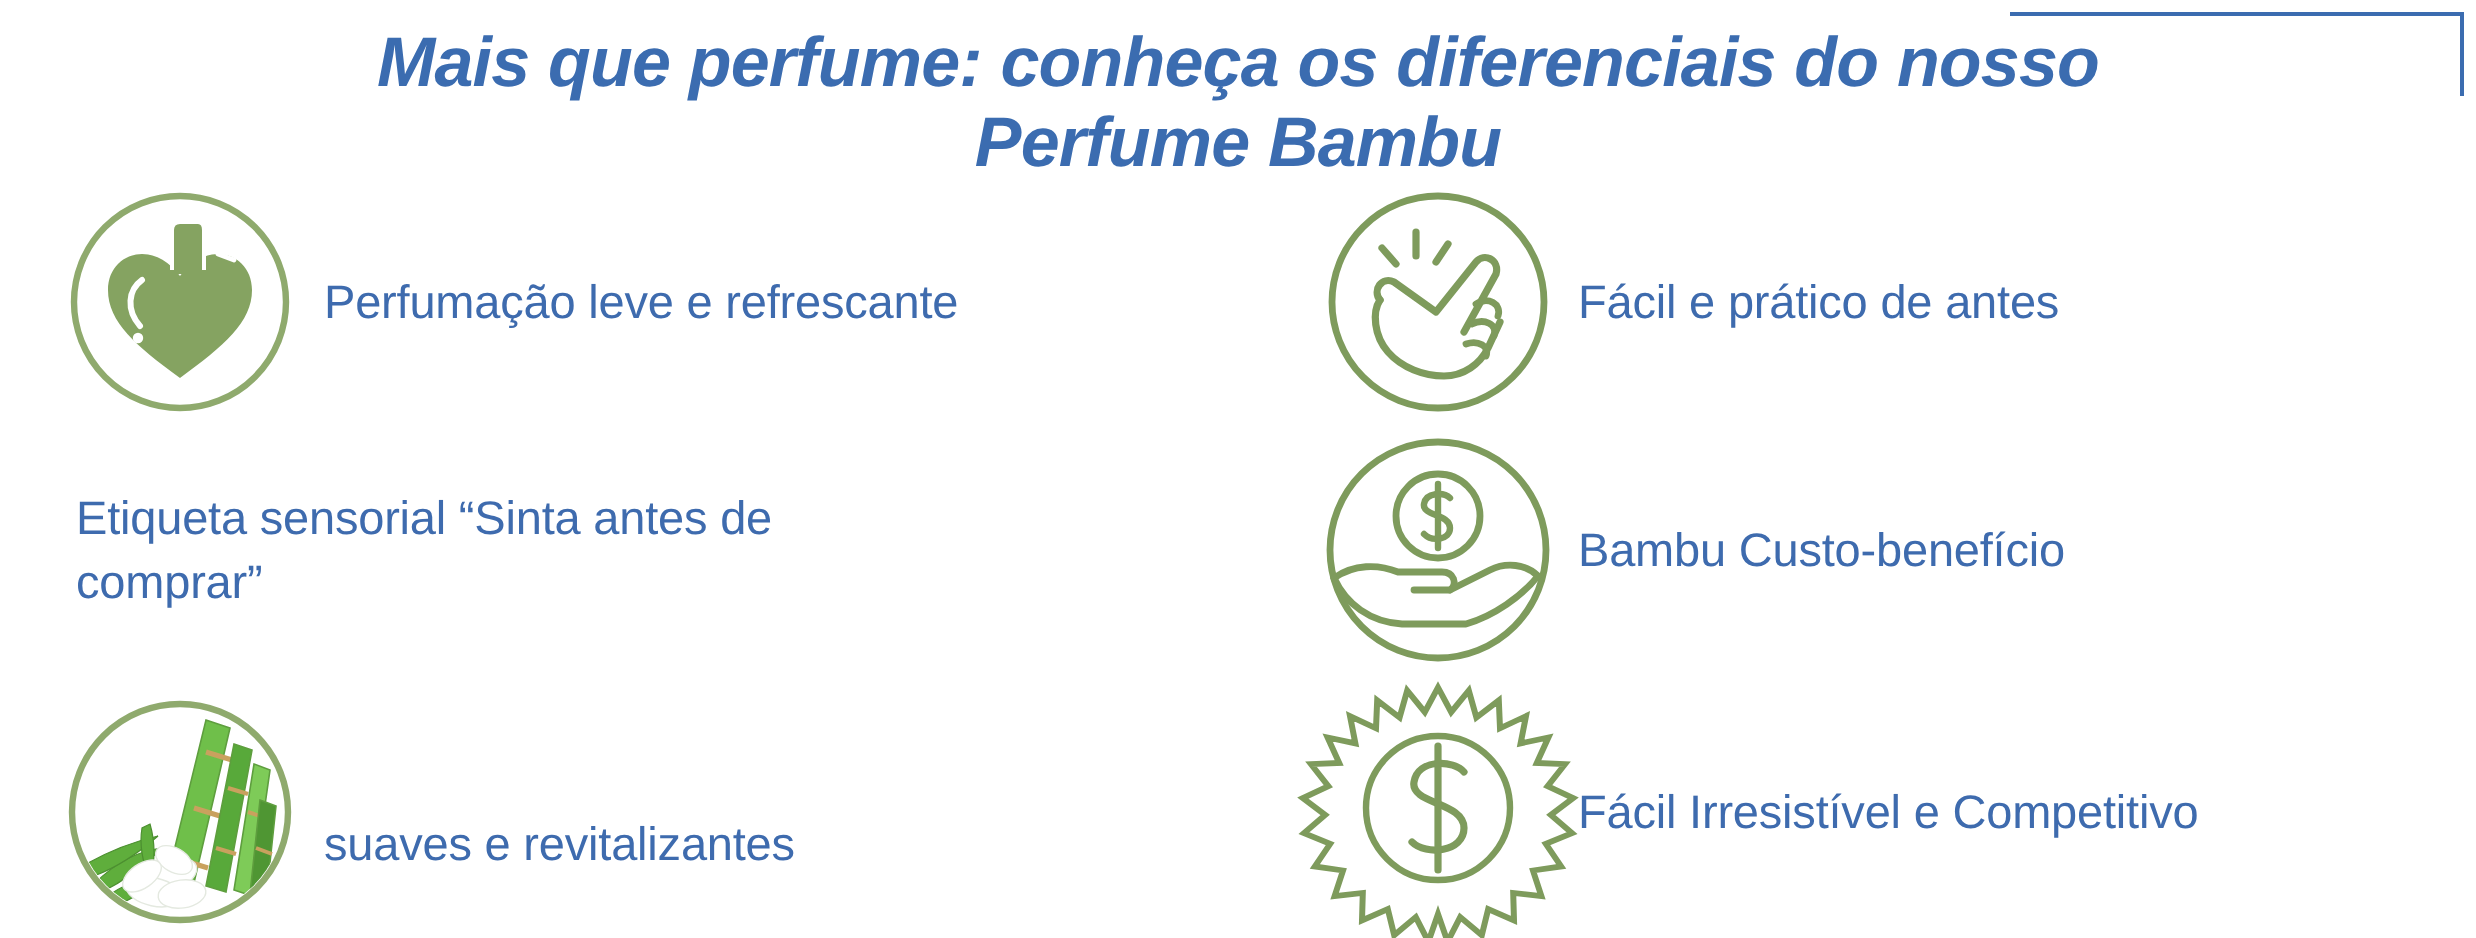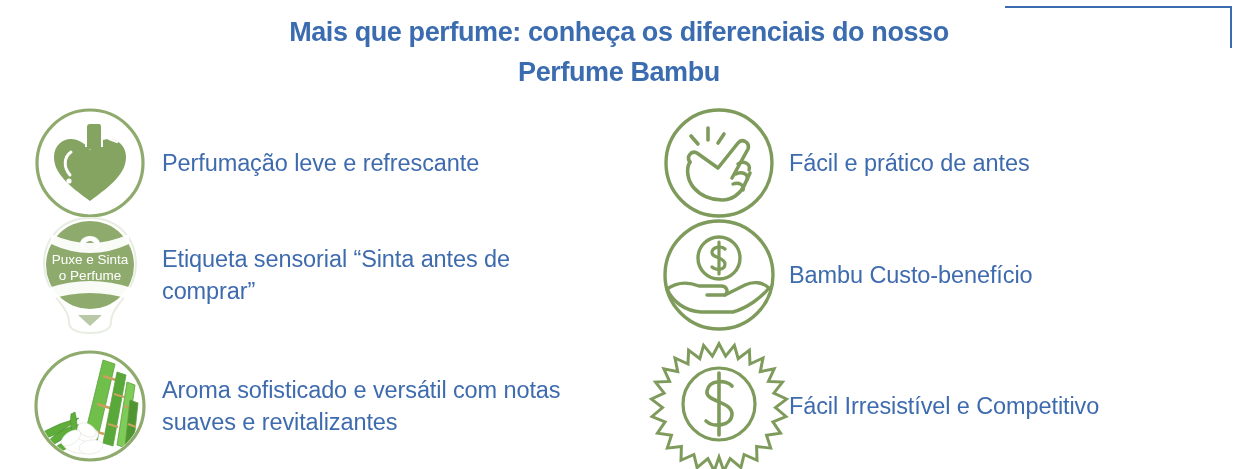--- a/index.html
+++ b/index.html
@@ -31,23 +31,24 @@
 
   
   .title {
     position: absolute;
     left: 0;
     top: 12px;
     width: 1238px;
     text-align: center;
     color: #3B6CB0;
     font-weight: bold;
-    font-size: 27px;
+    font-size: 35px;
     line-height: 40px;
     letter-spacing: -0.4px;
+    font-style: italic;
   }
   .title .line { display: block; }
 
   
   .features {
     position: absolute;
     left: 0;
     top: 92px;
     width: 1238px;
     height: 377px;
@@ -59,21 +60,21 @@
   }
   .col-left  { left: 28px; }
   .col-right { left: 655px; }
 
   .feature {
     position: absolute;
     display: flex;
     align-items: center;
     width: 100%;
   }
-  .row-0 { top: 12px;   height: 118px; }
+  .row-0 { top: 0px;   height: 118px; }
   .row-1 { top: 122px; height: 122px; }
   .row-2 { top: 250px; height: 127px; }
 
   .icon-wrap {
     flex: 0 0 auto;
     width: 124px;
     height: 118px;
     position: relative;
     display: flex;
     align-items: center;
@@ -120,32 +121,20 @@
             <line x1="79" y1="34" x2="87" y2="37"></line>
           </g>
           <path d="M40 70 C33 62 34 52 41 47" fill="none" stroke="#ffffff" stroke-width="3" stroke-linecap="round"></path>
           <circle cx="39" cy="76" r="2.6" fill="#ffffff"></circle>
         </svg>
       </div>
       <div class="feature-label">Perfumação leve e refrescante</div>
     </div>
 
     <div class="feature row-1">
-      <div class="icon-wrap">
-        <svg width="118" height="122" viewBox="0 0 118 122">
-          <path d="M59 4 C86 4 105 23 105 50 C105 66 98 77 91 86 C85 94 80 100 80 108 C80 115 73 119 59 119 C45 119 38 115 38 108 C38 100 33 94 27 86 C20 77 13 66 13 50 C13 23 32 4 59 4 Z" fill="#ffffff" stroke="#E8EDE2" stroke-width="2"></path>
-          <circle cx="59" cy="51" r="44" fill="#8FAA6D"></circle>
-          <path d="M20 30 Q59 48 98 30 L98 20 Q59 38 20 20 Z" fill="#ffffff" opacity="0.95"></path>
-          <path d="M17 74 Q59 60 101 74 L101 86 Q59 72 17 86 Z" fill="#ffffff" opacity="0.95"></path>
-          <path d="M59 22 C53 22 49 26 49 30 C49 33 52 35 55 35 C52 31 55 27 59 27 C63 27 66 31 63 35 C66 35 69 33 69 30 C69 26 65 22 59 22 Z" fill="#ffffff"></path>
-          <text x="59" y="50" text-anchor="middle" fill="#ffffff" font-family="Liberation Sans, sans-serif" font-size="13.5">Puxe e Sinta</text>
-          <text x="59" y="66" text-anchor="middle" fill="#ffffff" font-family="Liberation Sans, sans-serif" font-size="13.5">o Perfume</text>
-          <path d="M47 101 L71 101 L59 112 Z" fill="#B9C9A8"></path>
-        </svg>
-      </div>
       <div class="feature-label">
         <span>Etiqueta sensorial “Sinta antes de</span><br>
         <span>comprar”</span>
       </div>
     </div>
 
     <div class="feature row-2">
       <div class="icon-wrap">
         <svg width="122" height="120" viewBox="0 0 122 120">
           <circle cx="61" cy="60" r="54" fill="none" stroke="#8FAA6D" stroke-width="3.2"></circle>
@@ -176,21 +165,21 @@
               <ellipse cx="55" cy="92" rx="15" ry="8" transform="rotate(-20 55 92)"></ellipse>
               <ellipse cx="48" cy="100" rx="14" ry="7" transform="rotate(12 48 100)"></ellipse>
               <ellipse cx="62" cy="101" rx="12" ry="7" transform="rotate(-8 62 101)"></ellipse>
               <ellipse cx="58" cy="84" rx="10" ry="6" transform="rotate(30 58 84)"></ellipse>
               <ellipse cx="42" cy="92" rx="11" ry="6" transform="rotate(-35 42 92)"></ellipse>
             </g>
           </g>
         </svg>
       </div>
       <div class="feature-label">
-        <span>Aroma sofisticado e versátil com notas</span><br>
+        <br>
         <span>suaves e revitalizantes</span>
       </div>
     </div>
   </div>
 
   <div class="col col-right">
 
     <div class="feature row-0">
       <div class="icon-wrap">
         <svg width="118" height="114" viewBox="0 0 118 114">

